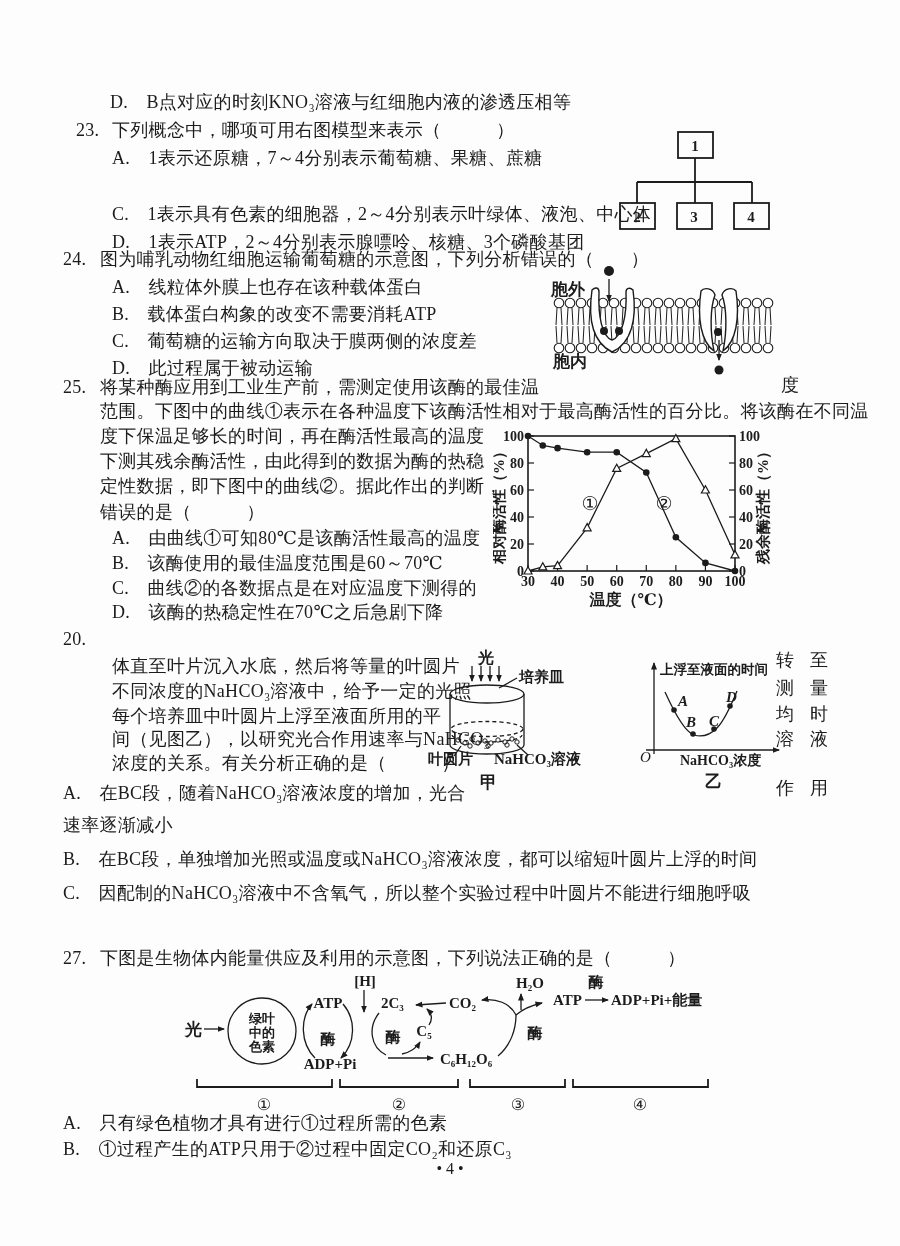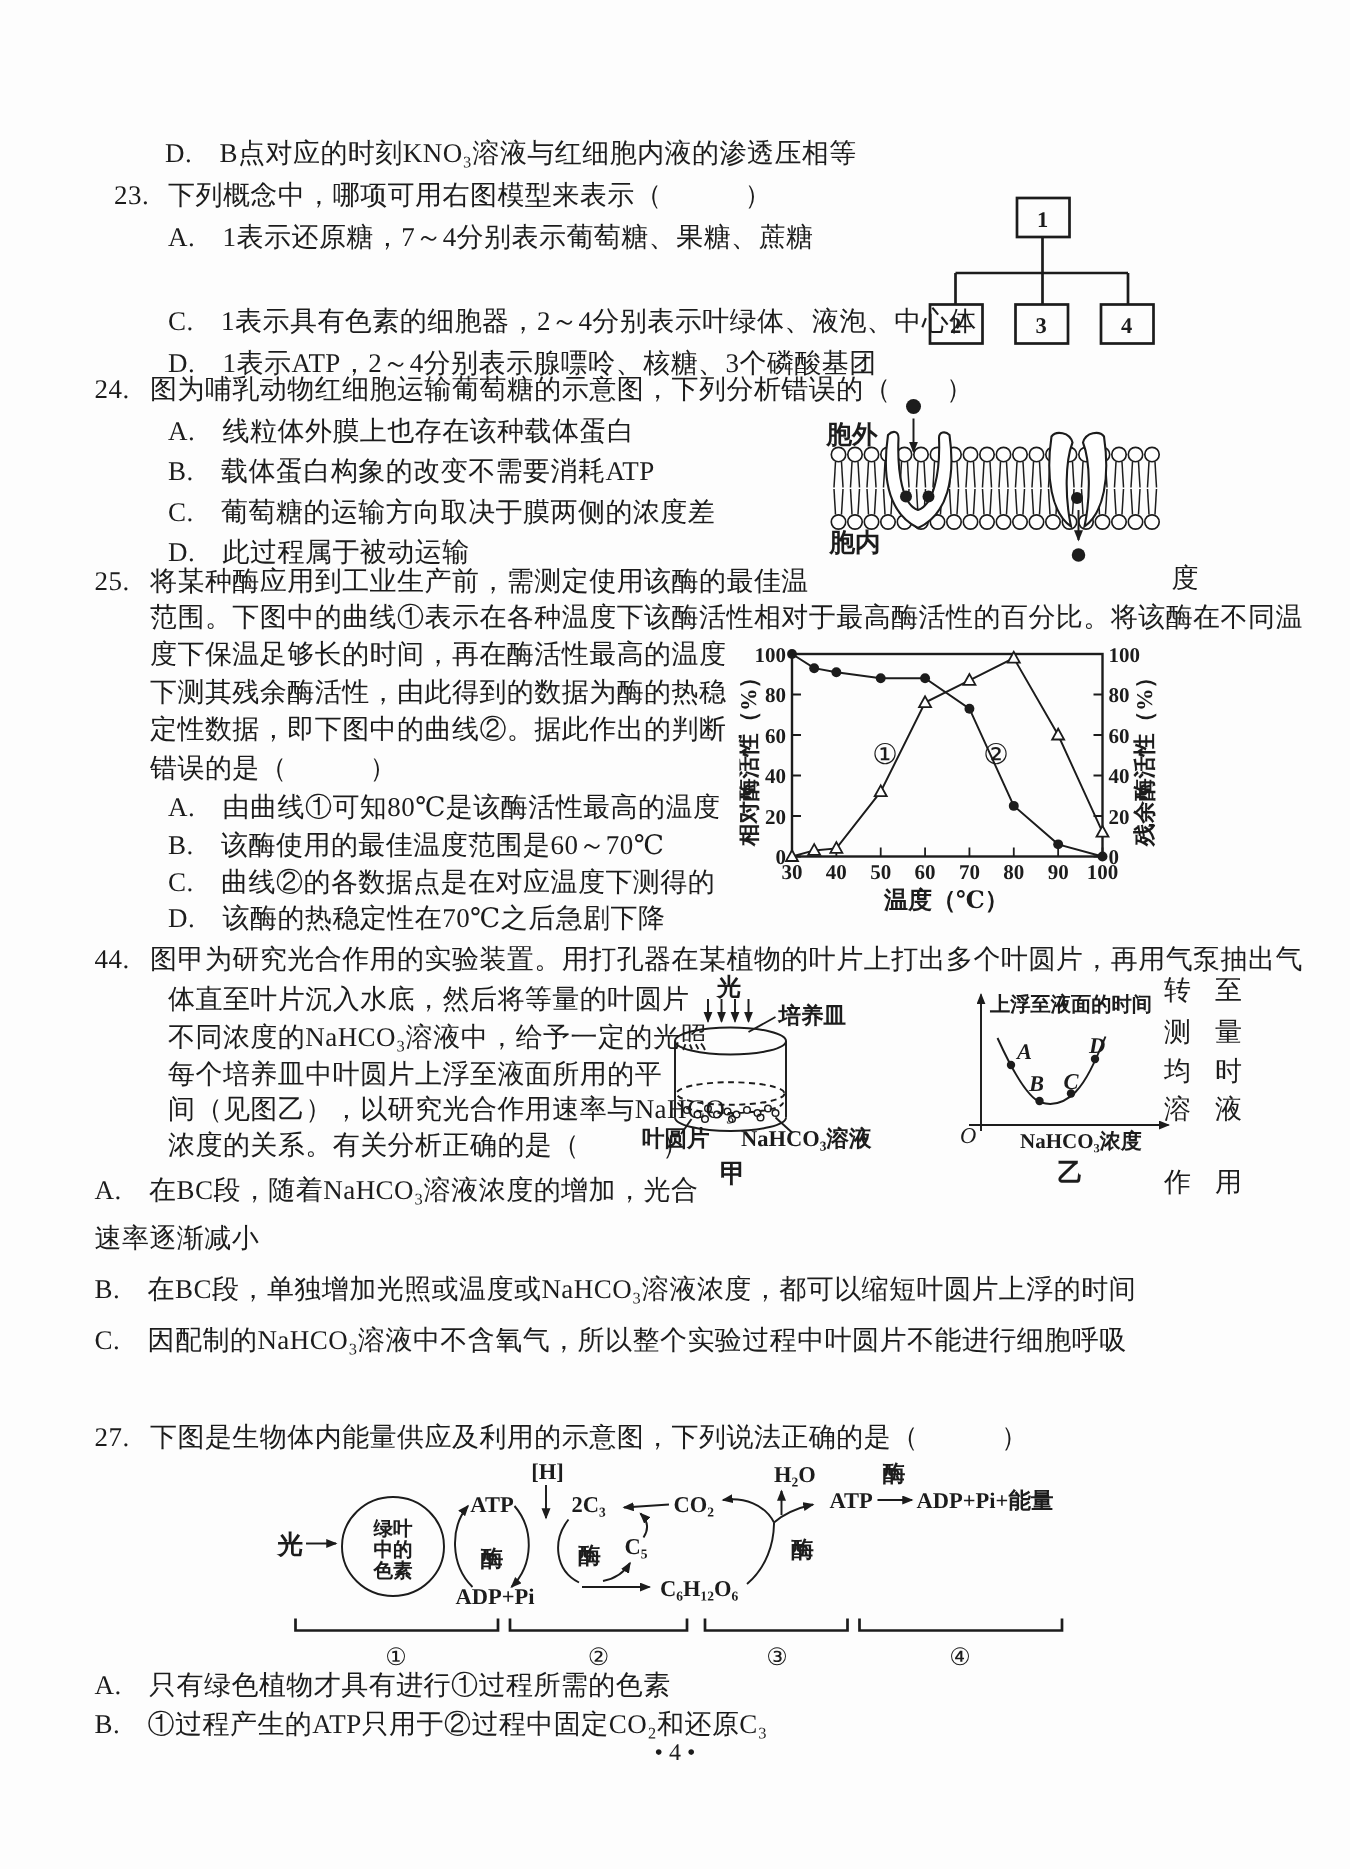--- a/index.html
+++ b/index.html
@@ -271,22 +271,21 @@
       <circle cx="64.57142857142857" cy="29.15" r="3.3" fill="#1c1c1c"></circle>
       <circle cx="94.14285714285714" cy="33.2" r="3.3" fill="#1c1c1c"></circle>
       <circle cx="123.71428571428571" cy="33.2" r="3.3" fill="#1c1c1c"></circle>
       <circle cx="153.28571428571428" cy="53.45" r="3.3" fill="#1c1c1c"></circle>
       <circle cx="182.85714285714286" cy="118.25" r="3.3" fill="#1c1c1c"></circle>
       <circle cx="212.42857142857142" cy="143.9" r="3.3" fill="#1c1c1c"></circle>
       <circle cx="242" cy="152" r="3.3" fill="#1c1c1c"></circle>
       <text x="171.02857142857144" y="90.5" text-anchor="middle" font-size="19">②</text>
     </svg>
 
-  <div class="t" style="left:63px;top:629px">44.</div>
-  <div class="t" style="left:100px;top:629px">图甲为研究光合作用的实验装置。用打孔器在某植物的叶片上打出多个叶圆片，再用气泵抽出气</div>
+  <div class="t" style="left:63px;top:629px">20.</div>
   <div class="t" style="left:112px;top:656px">体直至叶片沉入水底，然后将等量的叶圆片</div>
   <div class="t" style="left:112px;top:681px">不同浓度的NaHCO₃溶液中，给予一定的光照</div>
   <div class="t" style="left:112px;top:706px">每个培养皿中叶圆片上浮至液面所用的平</div>
   <div class="t" style="left:112px;top:729px">间（见图乙），以研究光合作用速率与NaHCO₃</div>
   <div class="t" style="left:112px;top:753px">浓度的关系。有关分析正确的是（　　　）</div>
 
   <div class="t" style="left:776px;top:650px">转</div>
   <div class="t" style="left:810px;top:650px">至</div>
   <div class="t" style="left:776px;top:678px">测</div>
   <div class="t" style="left:810px;top:678px">量</div>

